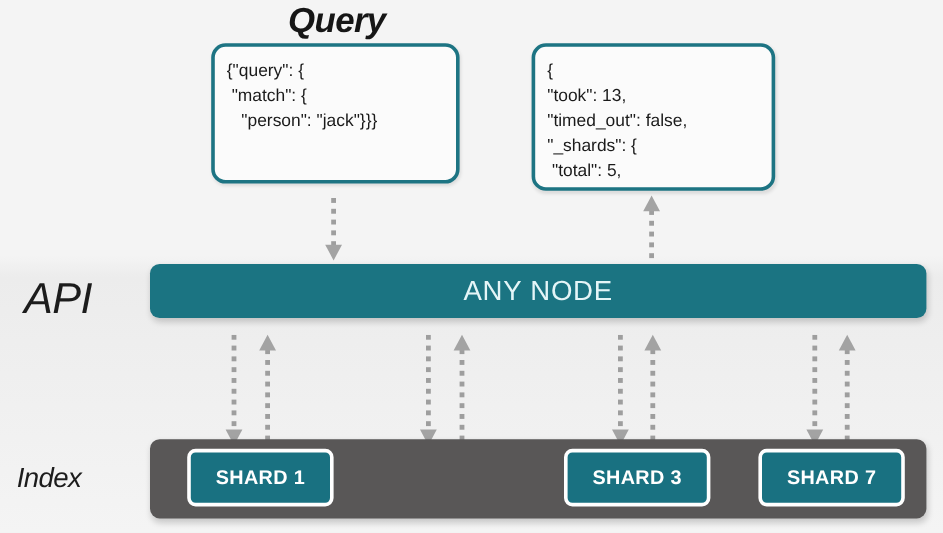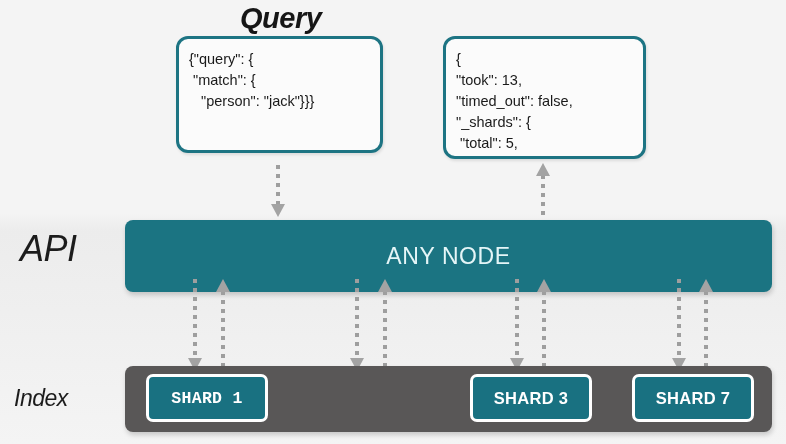--- a/index.html
+++ b/index.html
@@ -80,21 +80,21 @@
     height: 123px;
   }
   .json-line { white-space: pre; }
 
   
   #any-node-bar {
     position: absolute;
     left: 125px;
     top: 220px;
     width: 647px;
-    height: 72px;
+    height: 45px;
     background: #1b7482;
     border-radius: 8px;
     box-shadow: 1px 3px 5px rgba(0,0,0,0.18);
     display: flex;
     align-items: center;
     justify-content: center;
   }
   #any-node-label {
     color: #e4f5f7;
     font-size: 23px;
@@ -127,21 +127,21 @@
     display: flex;
     align-items: center;
     justify-content: center;
   }
   .shard-label {
     color: #ffffff;
     font-size: 16.5px;
     font-weight: 700;
     letter-spacing: 0.3px;
   }
-  #shard-1 { left: 146px; font-family: Liberation Mono, monospace; }
+  #shard-1 { left: 156px; }
   #shard-2 { left: 308px; }
   #shard-3 { left: 470px; }
   #shard-4 { left: 632px; }
 
   
   .arrow {
     position: absolute;
     width: 14px;
   }
   .arrow .stem {

